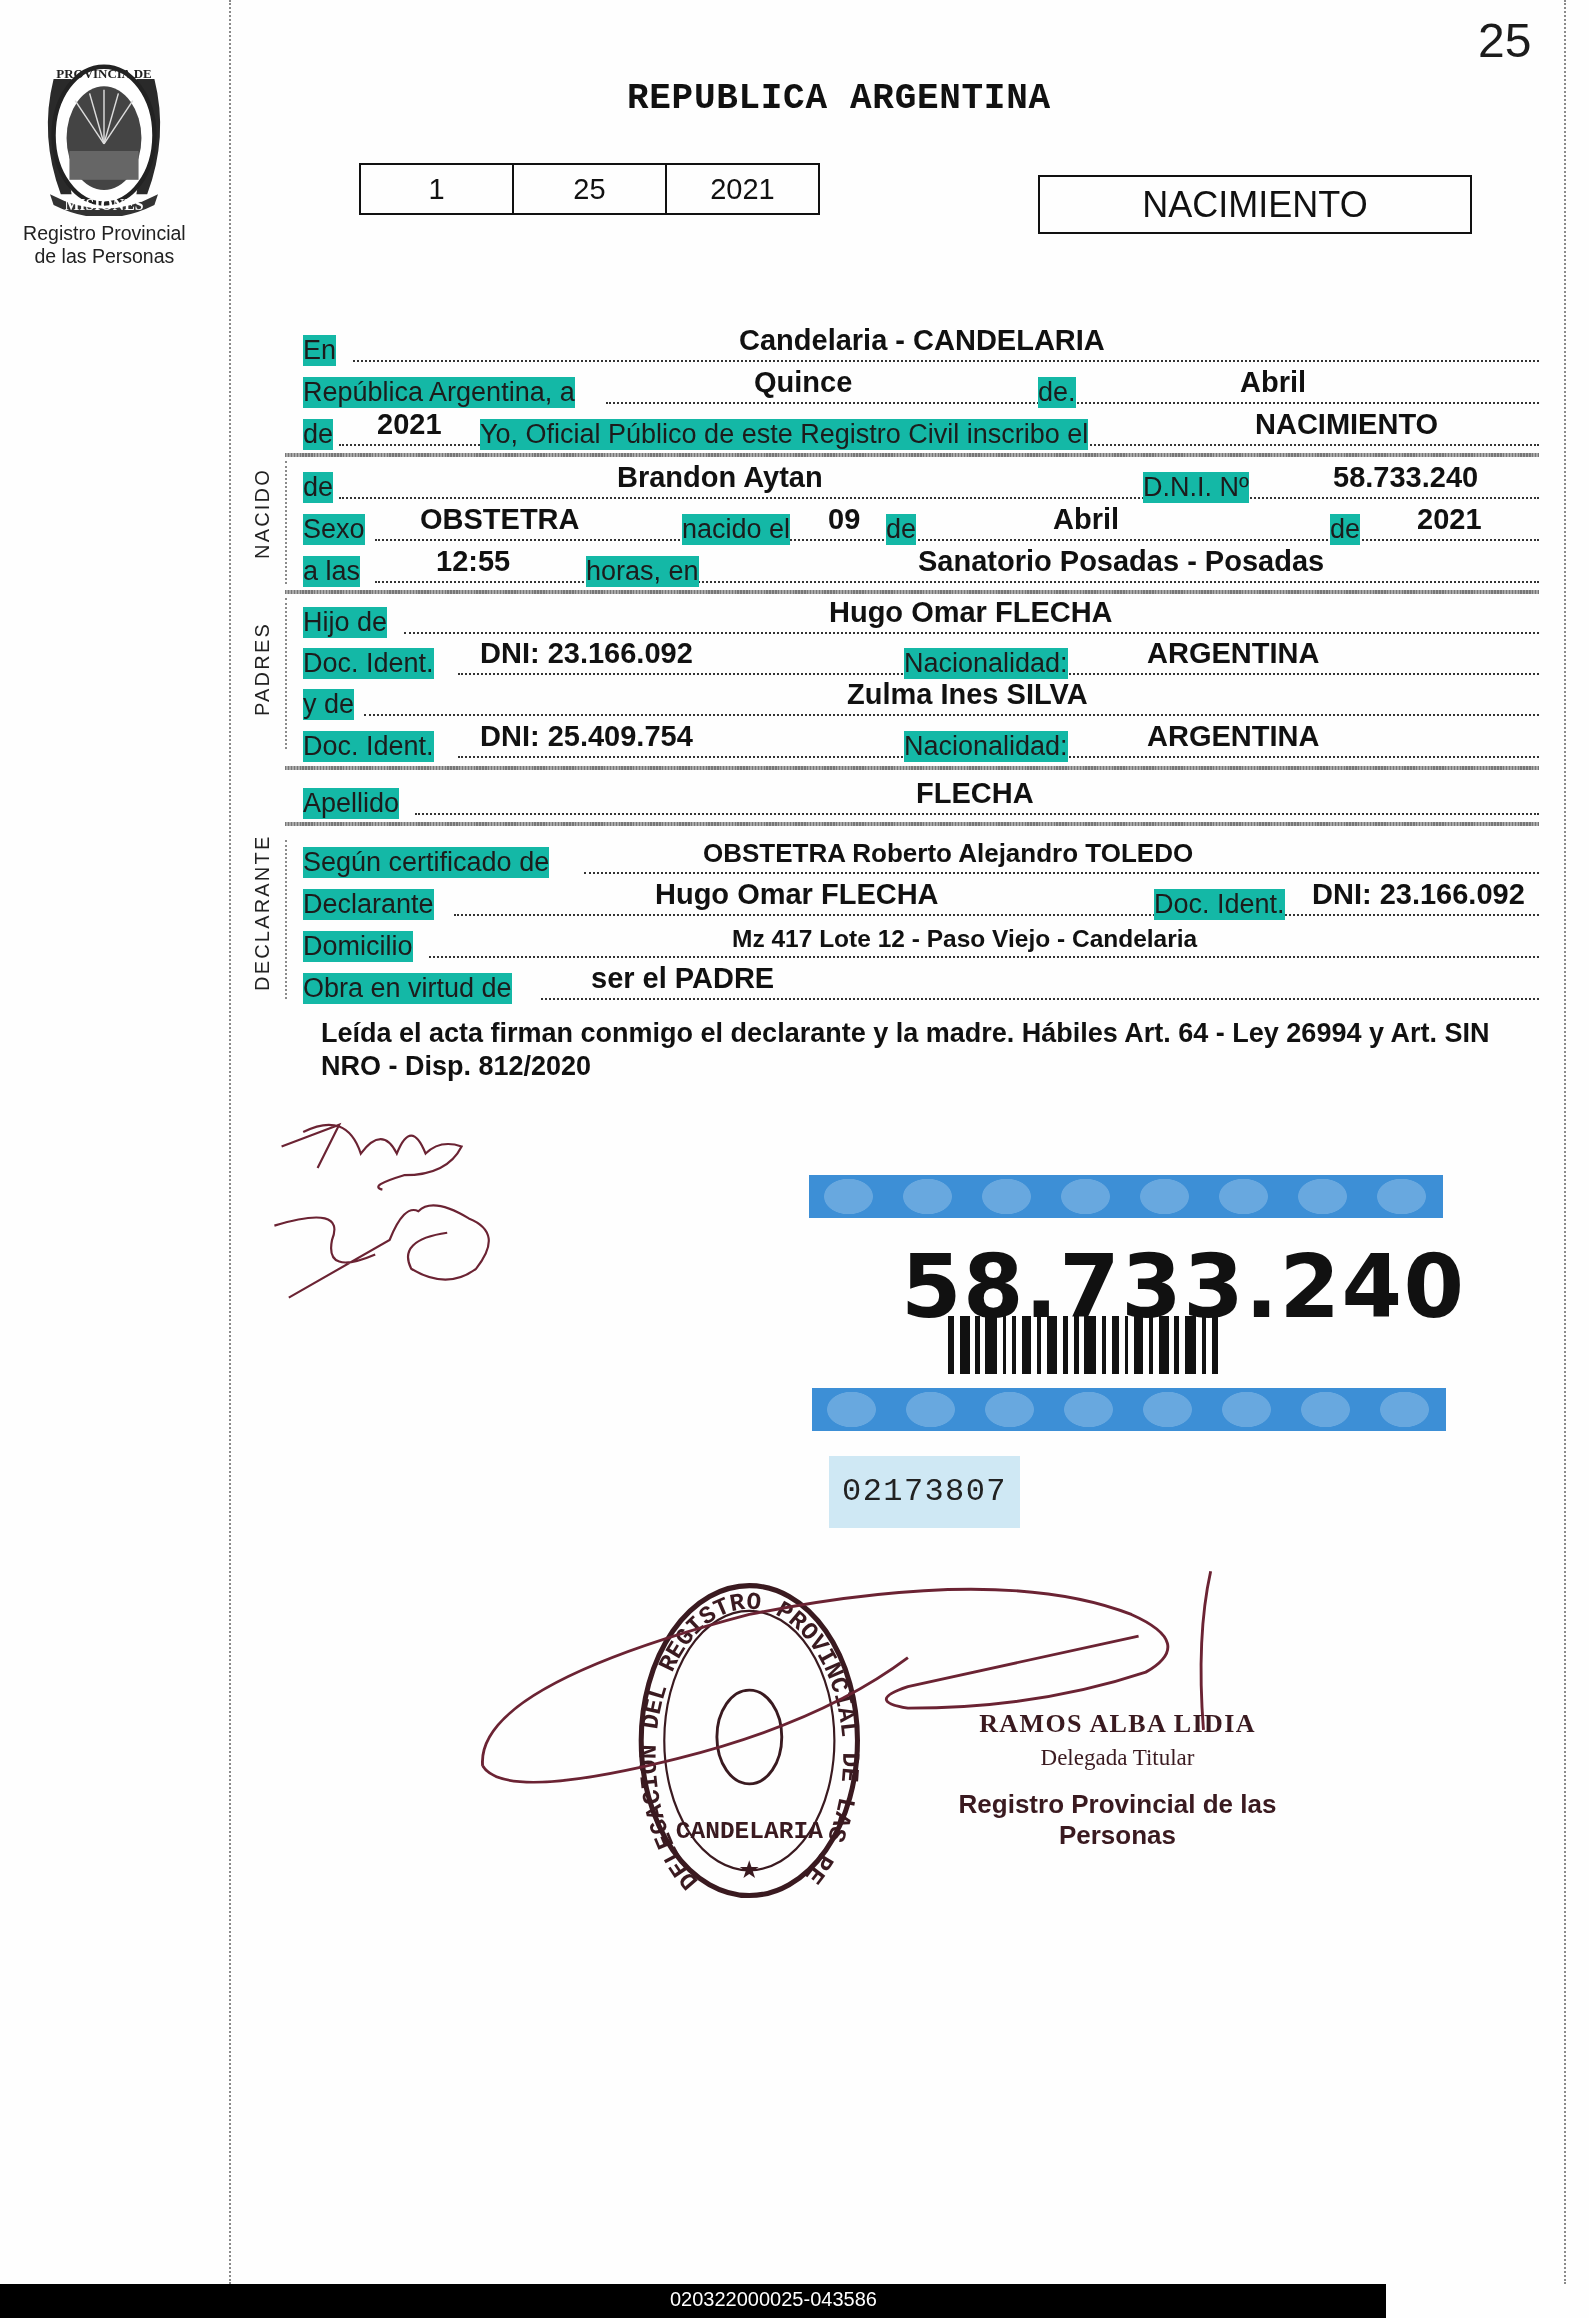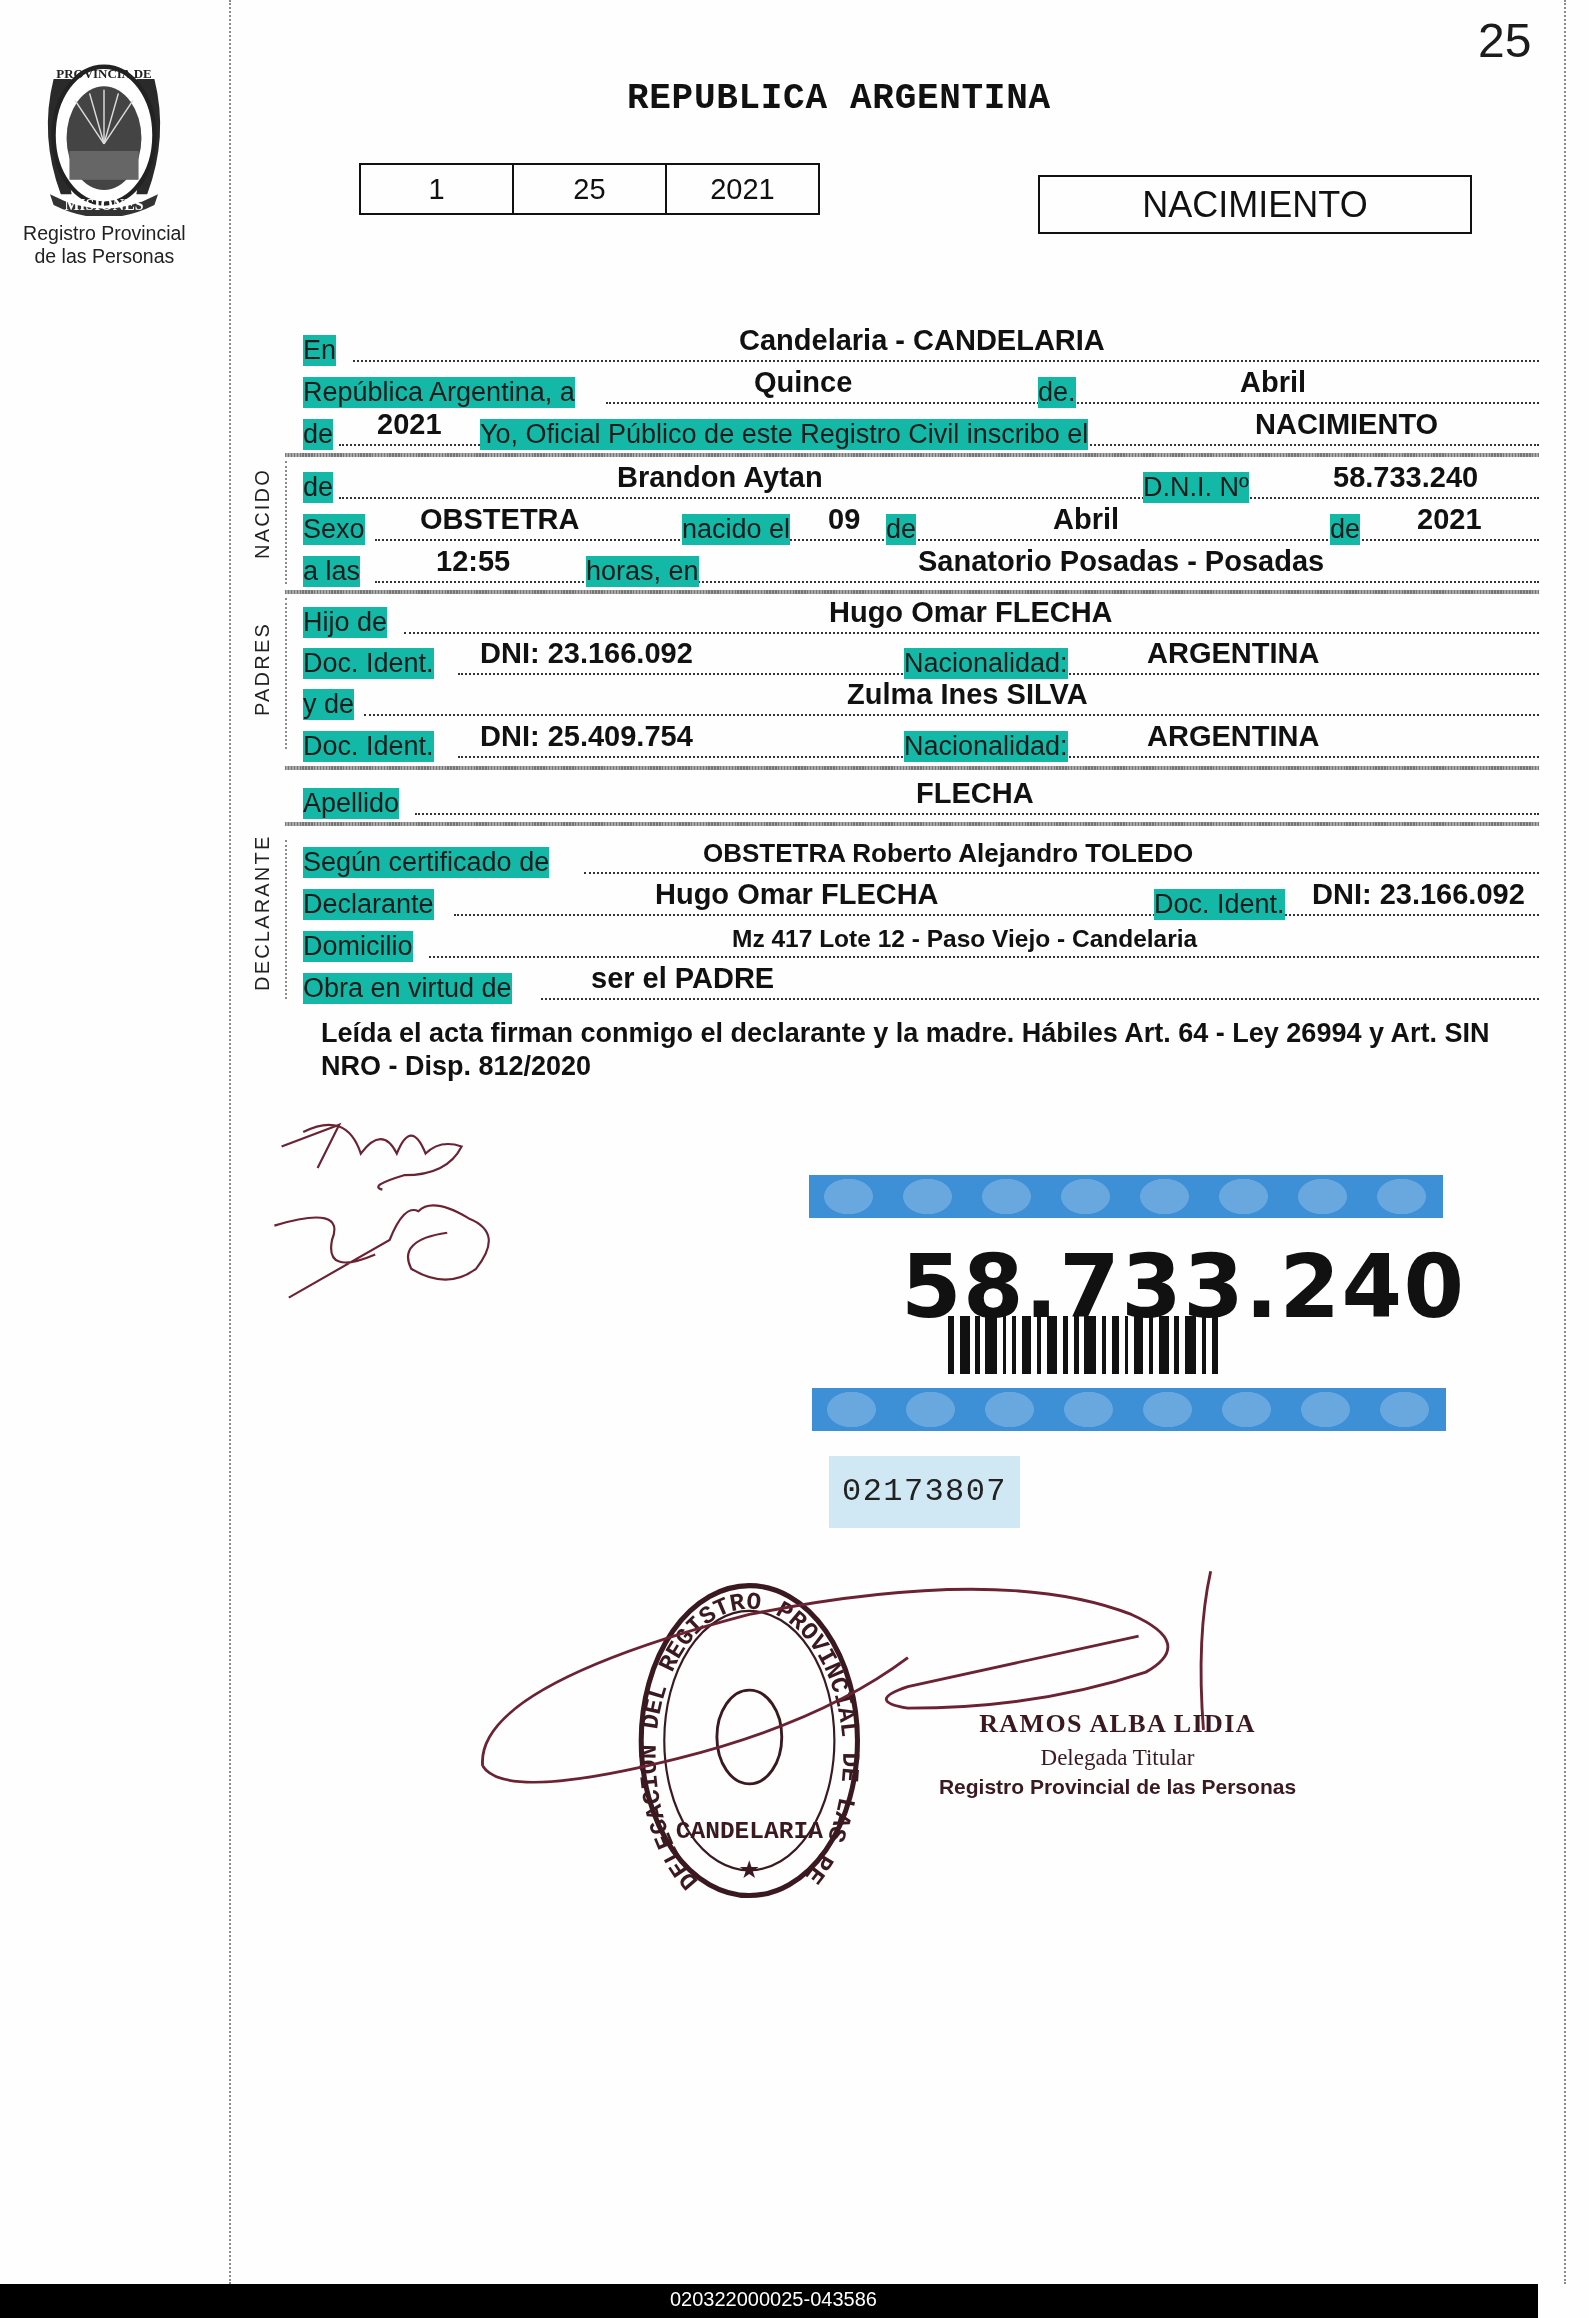--- a/index.html
+++ b/index.html
@@ -27,22 +27,22 @@
   .band { position:absolute; height:43px; background:#3d8fd6; overflow:hidden;
           background-image:radial-gradient(ellipse 40px 29px at 50% 50%, rgba(255,255,255,0.22) 60%, transparent 62%);
           background-size:79px 43px; }
   .big-dni { left:901px; top:1236px; font-size:87px; font-weight:bold; letter-spacing:1.4px; color:#111; font-family:"DejaVu Sans", sans-serif; }
   .barcode { left:948px; top:1316px; height:58px; display:flex; gap:0; }
   .barcode span { display:inline-block; height:58px; background:#111; margin-right:5.8px; }
   .serial { left:829px; top:1456px; width:191px; height:72px; background:#cfe8f4; font-family:"Liberation Mono", monospace; font-size:32px; color:#222; line-height:72px; text-align:center; letter-spacing:1.4px; }
   .officer { left:930px; top:1709px; width:375px; text-align:center; color:#3a1a20; font-family:"Liberation Serif", serif; }
   .officer .n { font-size:26px; font-weight:bold; letter-spacing:1.4px; }
   .officer .r { font-size:23px; margin-top:5.8px; }
-  .officer .o { font-size:21px; font-weight:bold; font-family:"Liberation Sans", sans-serif; margin-top:4px; }
-  .footer { left:0; top:2284px; width:1538px; height:35px; background:#000; }
+  .officer .o { font-size:26px; font-weight:bold; font-family:"Liberation Sans", sans-serif; margin-top:18px; }
+  .footer { left:0; top:2284px; width:1386px; height:35px; background:#000; }
   .footer-code { position:absolute; left:670px; top:4.3px; font-size:20px; color:#fff; }
 </style>
 </head>
 <body>
 
 <div class="vline" style="left:229px; top:0; height:2284px;"></div>
 <div class="vline" style="left:1564px; top:0; height:2284px;"></div>
 
 <div class="abs logo-wrap">
   <svg width="144" height="166" viewBox="0 0 200 230">

